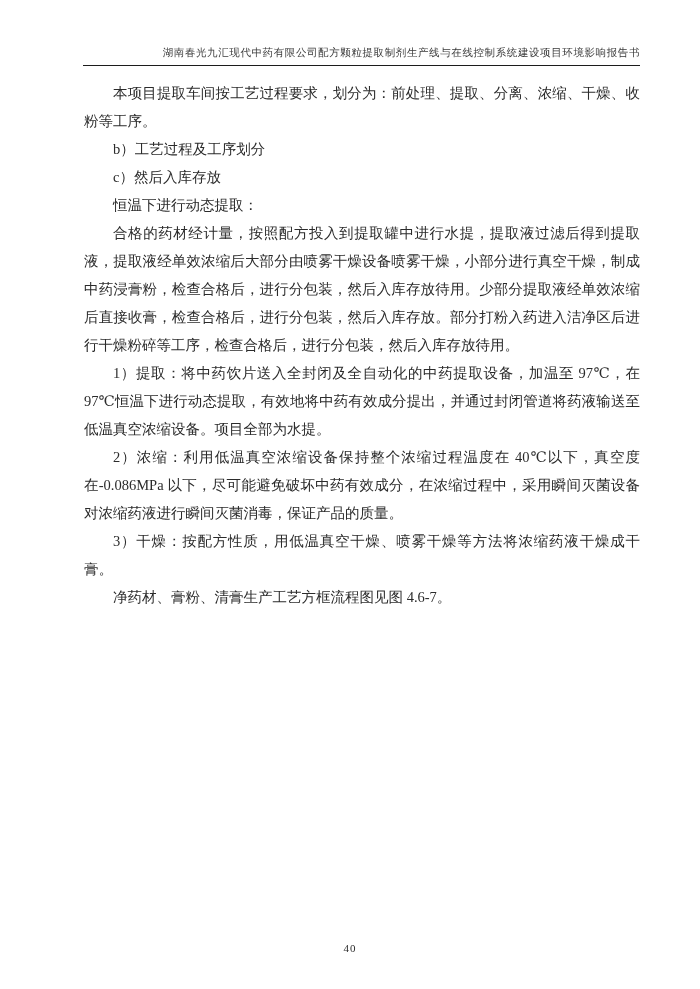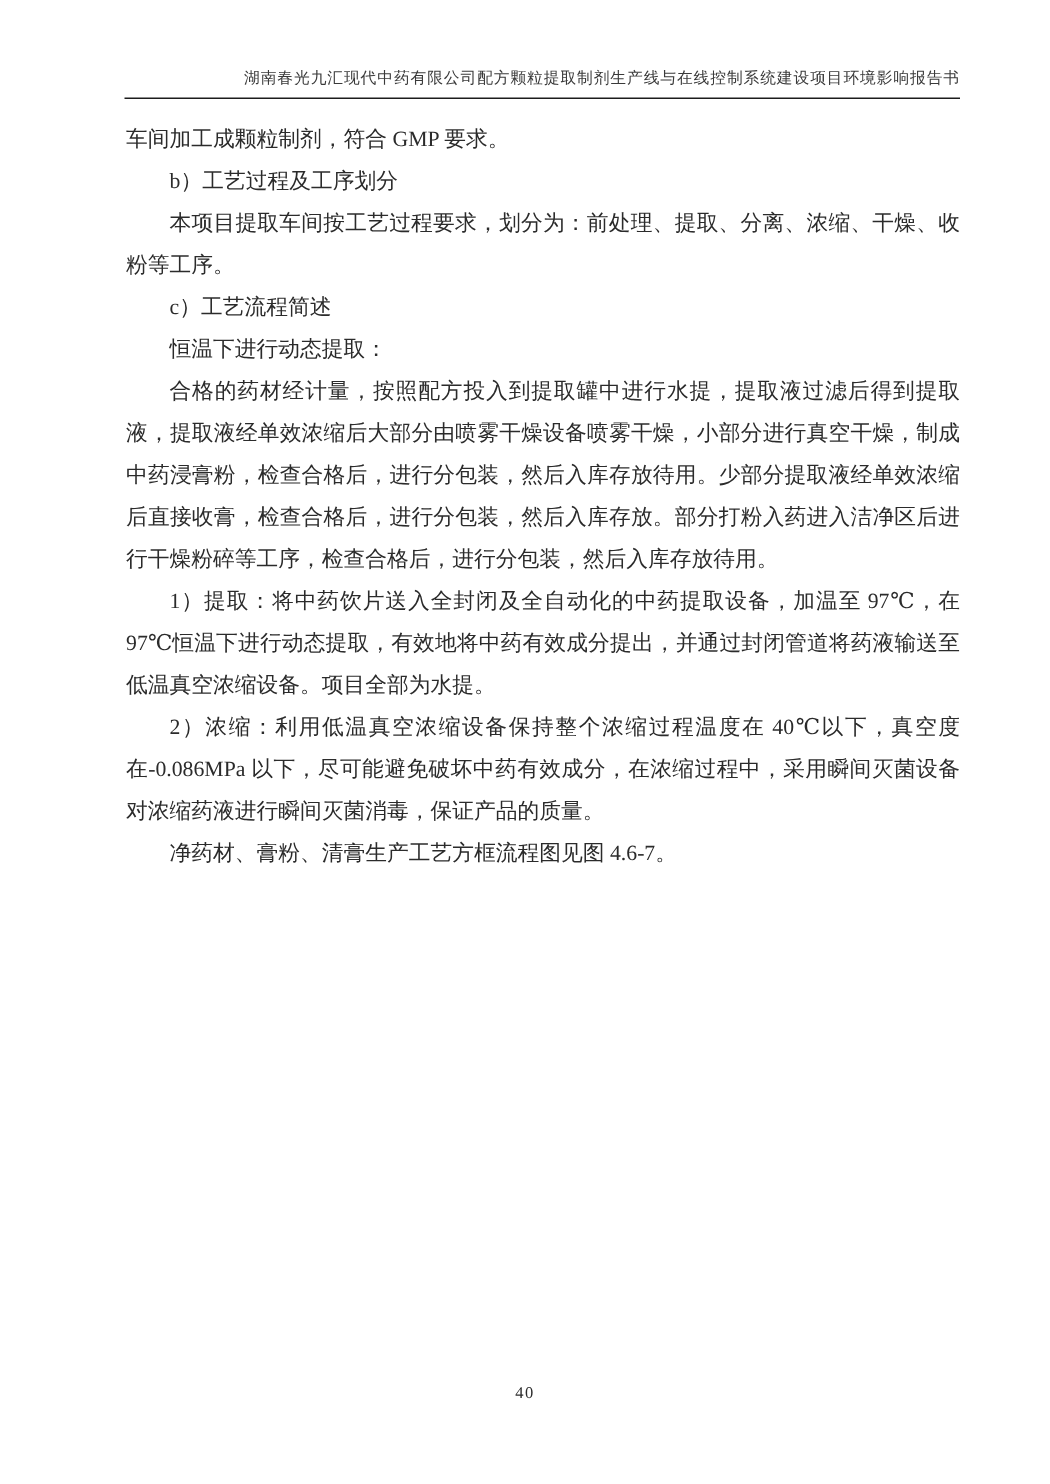--- a/index.html
+++ b/index.html
@@ -41,49 +41,49 @@
     color: #2b2b2b;
   }
   .content p {
     margin: 0;
   }
   .content p.indent {
     text-indent: 2em;
   }
   .footer {
     position: absolute;
-    top: 919px;
+    top: 938px;
     left: 0;
     width: 100%;
     text-align: center;
   }
   .page-number {
     font-size: 11px;
     color: #2b2b2b;
     letter-spacing: 1px;
   }
 </style>
 </head>
 <body>
 
 <div class="page">
 
   <div class="header">
     <div class="header-title">湖南春光九汇现代中药有限公司配方颗粒提取制剂生产线与在线控制系统建设项目环境影响报告书</div>
   </div>
 
   <div class="content">
-    <p>车间加工成颗粒制剂，符合 GMP 要求。</p>
+    <p class="indent">本项目提取车间按工艺过程要求，划分为：前处理、提取、分离、浓缩、干燥、收粉等工序。</p>
     <p class="indent">b）工艺过程及工序划分</p>
-    <p class="indent">本项目提取车间按工艺过程要求，划分为：前处理、提取、分离、浓缩、干燥、收粉等工序。</p>
-    <p class="indent">c）工艺流程简述</p>
+    <p class="indent">c）然后入库存放</p>
     <p class="indent">恒温下进行动态提取：</p>
     <p class="indent">合格的药材经计量，按照配方投入到提取罐中进行水提，提取液过滤后得到提取液，提取液经单效浓缩后大部分由喷雾干燥设备喷雾干燥，小部分进行真空干燥，制成中药浸膏粉，检查合格后，进行分包装，然后入库存放待用。少部分提取液经单效浓缩后直接收膏，检查合格后，进行分包装，然后入库存放。部分打粉入药进入洁净区后进行干燥粉碎等工序，检查合格后，进行分包装，然后入库存放待用。</p>
     <p class="indent">1）提取：将中药饮片送入全封闭及全自动化的中药提取设备，加温至 97℃，在 97℃恒温下进行动态提取，有效地将中药有效成分提出，并通过封闭管道将药液输送至低温真空浓缩设备。项目全部为水提。</p>
     <p class="indent">2）浓缩：利用低温真空浓缩设备保持整个浓缩过程温度在 40℃以下，真空度在-0.086MPa 以下，尽可能避免破坏中药有效成分，在浓缩过程中，采用瞬间灭菌设备对浓缩药液进行瞬间灭菌消毒，保证产品的质量。</p>
+    <p class="indent">3）干燥：按配方性质，用低温真空干燥、喷雾干燥等方法将浓缩药液干燥成干膏。</p>
     <p class="indent">净药材、膏粉、清膏生产工艺方框流程图见图 4.6-7。</p>
   </div>
 
   <div class="footer">
     <span class="page-number">40</span>
   </div>
 
 </div>
 
 </body></html>

